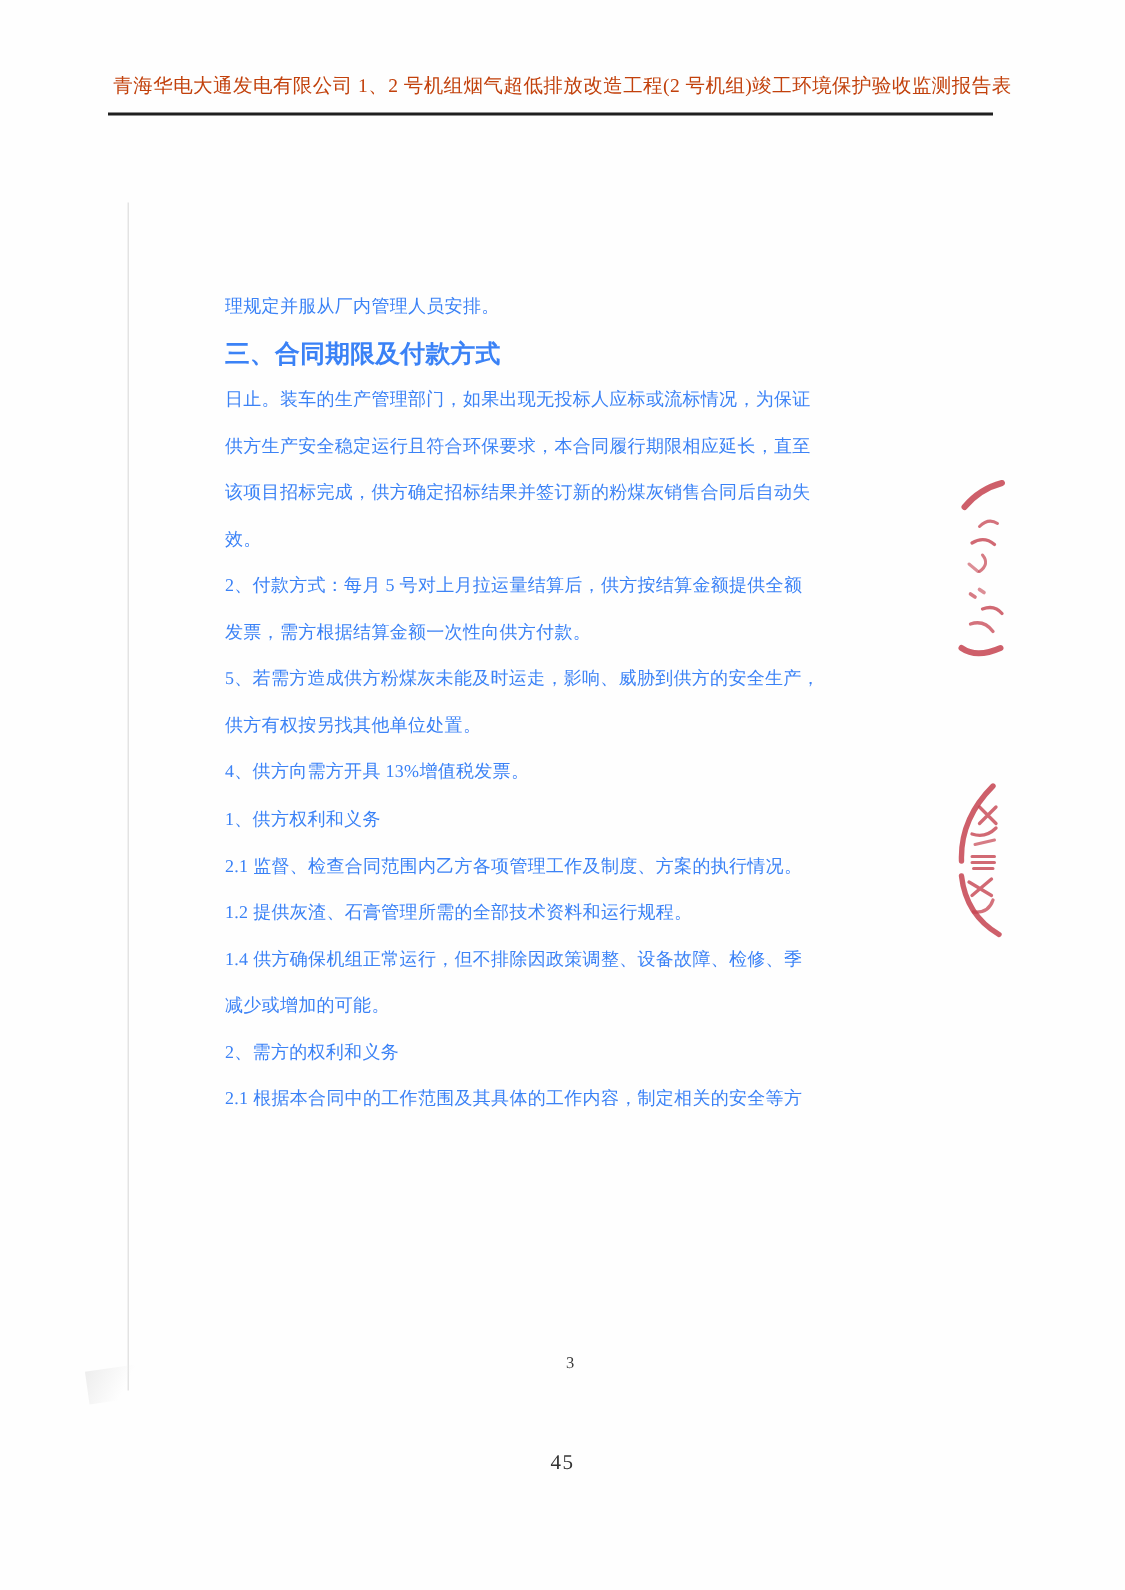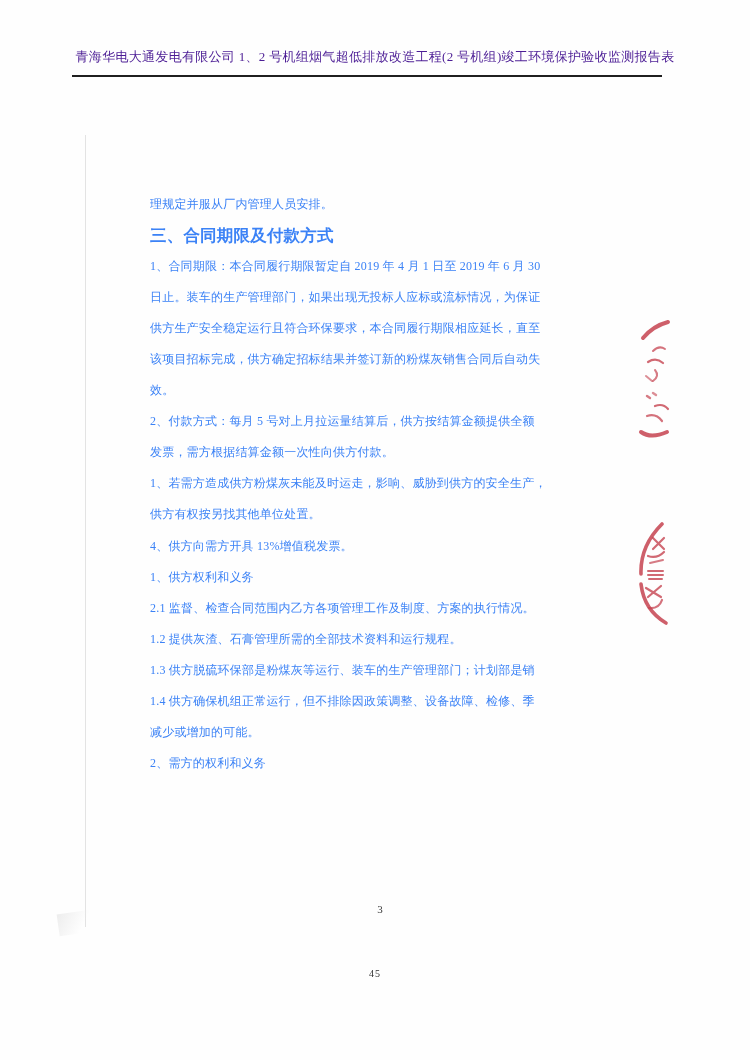--- a/index.html
+++ b/index.html
@@ -7,21 +7,21 @@
     position:relative;
     width:750px;height:1060px;
     background:#fefefe;
     overflow:hidden;
     font-family:"Liberation Serif","DejaVu Serif",serif;
   }
   
   .header-title{
     position:absolute;left:0;top:48px;width:750px;
     text-align:center;
-    font-size:13px;color:#4c1d95;letter-spacing:.3px;
+    font-size:13px;color:#c2410c;letter-spacing:.3px;
     white-space:nowrap;
   }
   .header-rule{
     position:absolute;left:72px;top:75px;width:590px;height:2px;
     background:#1f1f1f;
   }
   
   .edge-v{
     position:absolute;left:85px;top:135px;width:1px;height:792px;
     background:#e3e3e3;
@@ -44,21 +44,21 @@
   }
   .ln.bold{
     font-weight:bold;font-size:16.5px;color:#3b82f6;
   }
   .inner-pageno{
     position:absolute;left:150px;top:903px;width:460px;
     text-align:center;font-size:11px;color:#3a3a3a;
   }
   .footer-pageno{
     position:absolute;left:0;top:968px;width:750px;
-    text-align:center;font-size:10px;color:#333;letter-spacing:1px;
+    text-align:center;font-size:14px;color:#333;letter-spacing:1px;
   }
   
   .seal{position:absolute;}
   .seal path{fill:none;stroke:var(--seal-red,#c54350);stroke-linecap:round;}
   .seal-upper{left:638px;top:318px;}
   .seal-lower{left:634px;top:522px;}
 </style>
 </head>
 <body>
 
@@ -66,37 +66,36 @@
 
   <div class="header-title">青海华电大通发电有限公司 1、2 号机组烟气超低排放改造工程(2 号机组)竣工环境保护验收监测报告表</div>
   <div class="header-rule"></div>
 
   <div class="edge-v"></div>
   <div class="edge-corner"></div>
 
   <div class="bodytext">
     <div class="ln">理规定并服从厂内管理人员安排。</div>
     <div class="ln bold">三、合同期限及付款方式</div>
-    <div class="ln">1、合同期限：本合同履行期限暂定自 2019 年 4 月 1 日至 2019 年 6 月 30</div>
     <div class="ln">日止。装车的生产管理部门，如果出现无投标人应标或流标情况，为保证</div>
     <div class="ln">供方生产安全稳定运行且符合环保要求，本合同履行期限相应延长，直至</div>
     <div class="ln">该项目招标完成，供方确定招标结果并签订新的粉煤灰销售合同后自动失</div>
     <div class="ln">效。</div>
     <div class="ln">2、付款方式：每月 5 号对上月拉运量结算后，供方按结算金额提供全额</div>
     <div class="ln">发票，需方根据结算金额一次性向供方付款。</div>
-    <div class="ln">1、若需方造成供方粉煤灰未能及时运走，影响、威胁到供方的安全生产，</div>
+    <div class="ln">5、若需方造成供方粉煤灰未能及时运走，影响、威胁到供方的安全生产，</div>
     <div class="ln">供方有权按另找其他单位处置。</div>
     <div class="ln">4、供方向需方开具 13%增值税发票。</div>
     <div class="ln">1、供方权利和义务</div>
     <div class="ln">2.1 监督、检查合同范围内乙方各项管理工作及制度、方案的执行情况。</div>
     <div class="ln">1.2 提供灰渣、石膏管理所需的全部技术资料和运行规程。</div>
-    <div class="ln">1.3 供方脱硫环保部是粉煤灰等运行、装车的生产管理部门；计划部是销</div>
     <div class="ln">1.4 供方确保机组正常运行，但不排除因政策调整、设备故障、检修、季</div>
     <div class="ln">减少或增加的可能。</div>
     <div class="ln">2、需方的权利和义务</div>
+    <div class="ln">2.1 根据本合同中的工作范围及其具体的工作内容，制定相关的安全等方</div>
   </div>
 
   <div class="inner-pageno">3</div>
 
   <div class="footer-pageno">45</div>
 
   <svg class="seal seal-upper" width="34" height="126" viewBox="0 0 34 126">
     <path d="M5 20 Q15 8 30 4" stroke-width="4" opacity="0.85"></path>
     <path d="M15 33 q6 -6 12 -2" stroke-width="2" opacity="0.75"></path>
     <path d="M10 44 q8 -5 15 1" stroke-width="2.2" opacity="0.8"></path>

